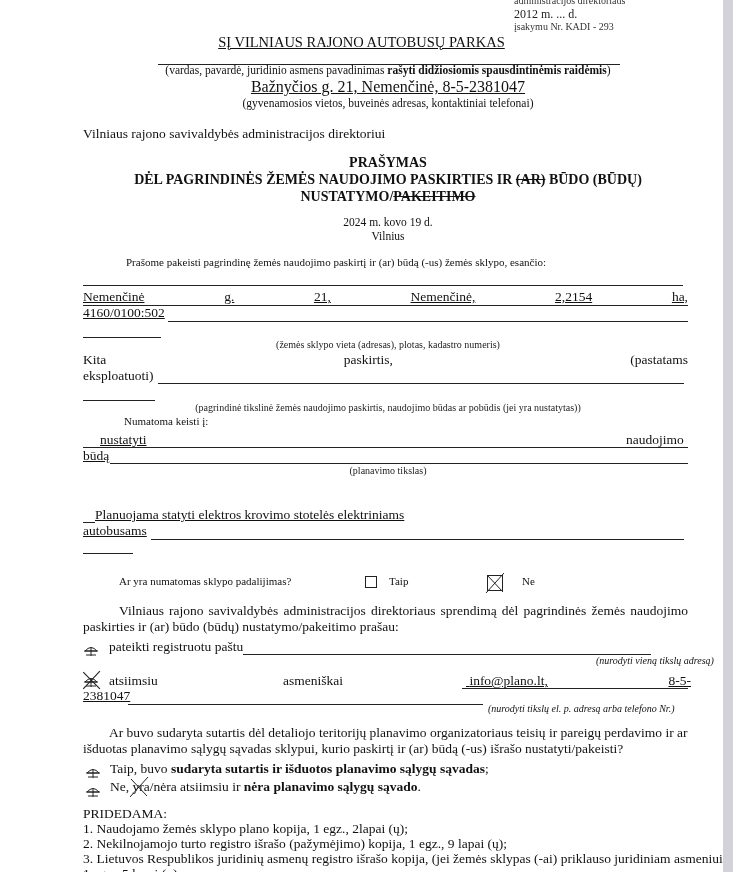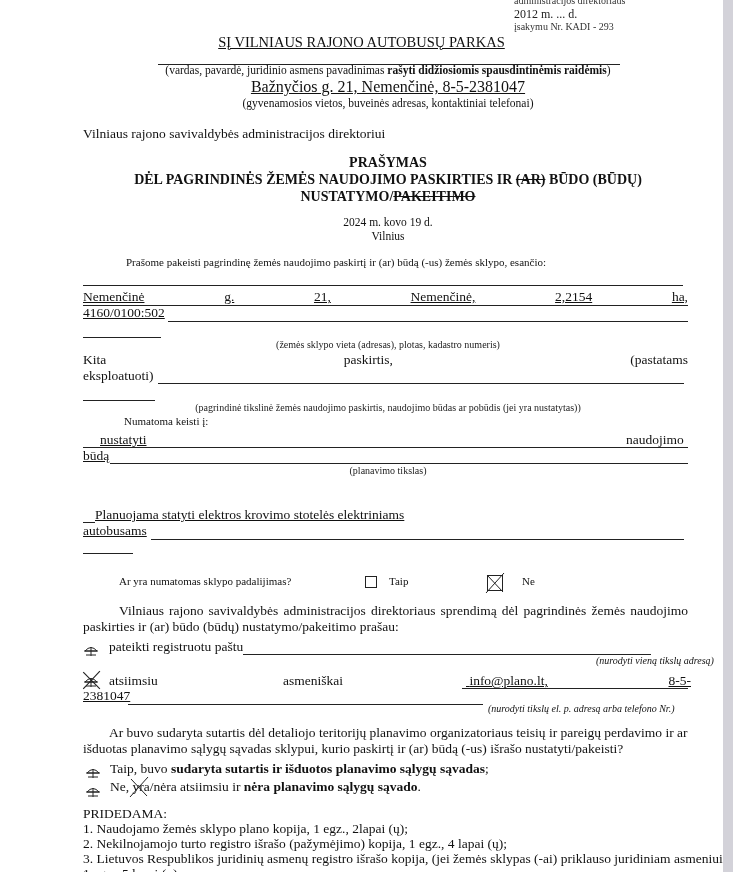--- a/index.html
+++ b/index.html
@@ -182,18 +182,18 @@
   <div class="abs body13" style="left:110px; top:779px;">
     <span>Ne, </span><span style="position:relative;"><span>yra</span><svg viewBox="0 0 20 22" style="position:absolute; left:-4px; top:-3px; width:20px; height:22px;">
           <line x1="1" y1="21" x2="19" y2="1" stroke="#222"></line>
           <line x1="2" y1="3" x2="18" y2="20" stroke="#222"></line>
         </svg></span><span>/nėra atsiimsiu ir </span><b>nėra planavimo sąlygų sąvado</b><span>.</span>
   </div>
 
   
   <div class="abs body13" style="left:83px; top:806px;">PRIDEDAMA:</div>
   <div class="abs body13" style="left:83px; top:821px;">1. Naudojamo žemės sklypo plano kopija, 1 egz., 2lapai (ų);</div>
-  <div class="abs body13" style="left:83px; top:836px;">2. Nekilnojamojo turto registro išrašo (pažymėjimo) kopija, 1 egz., 4 lapai (ų);</div>
+  <div class="abs body13" style="left:83px; top:836px;">2. Nekilnojamojo turto registro išrašo (pažymėjimo) kopija, 1 egz., 9 lapai (ų);</div>
   <div class="abs body13" style="left:83px; top:851px; width:605px; text-align:justify; text-align-last:justify;">3. Lietuvos Respublikos juridinių asmenų registro išrašo kopija, (jei žemės sklypas (-ai) priklauso juridiniam asmeniui,</div>
   <div class="abs body13" style="left:83px; top:866px;">1 egz., 5 lapai (ų);</div>
 </div>
 
 <div class="scrollbar"></div>
 
 </body></html>

